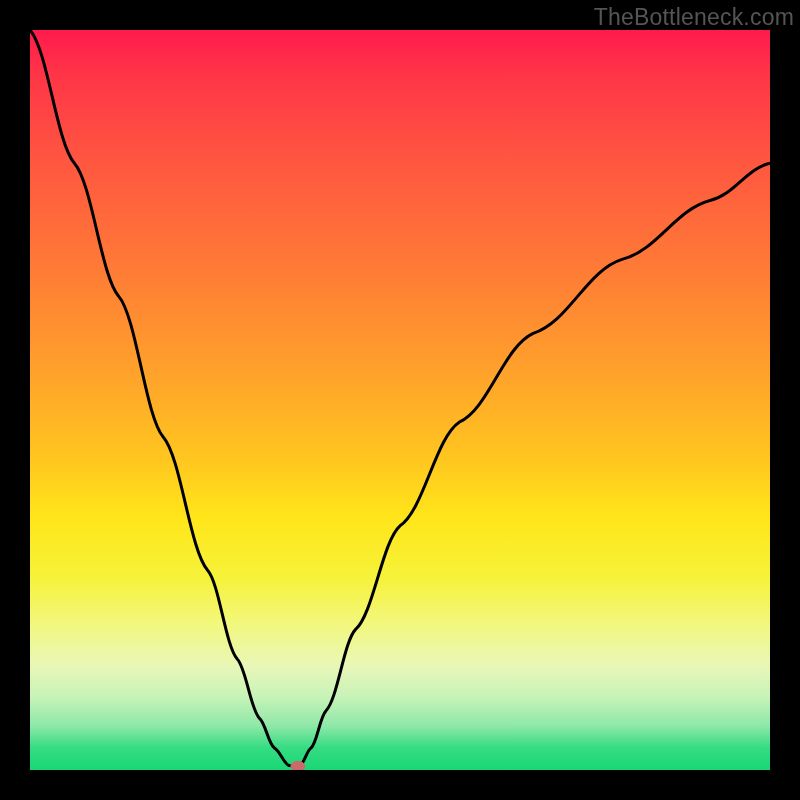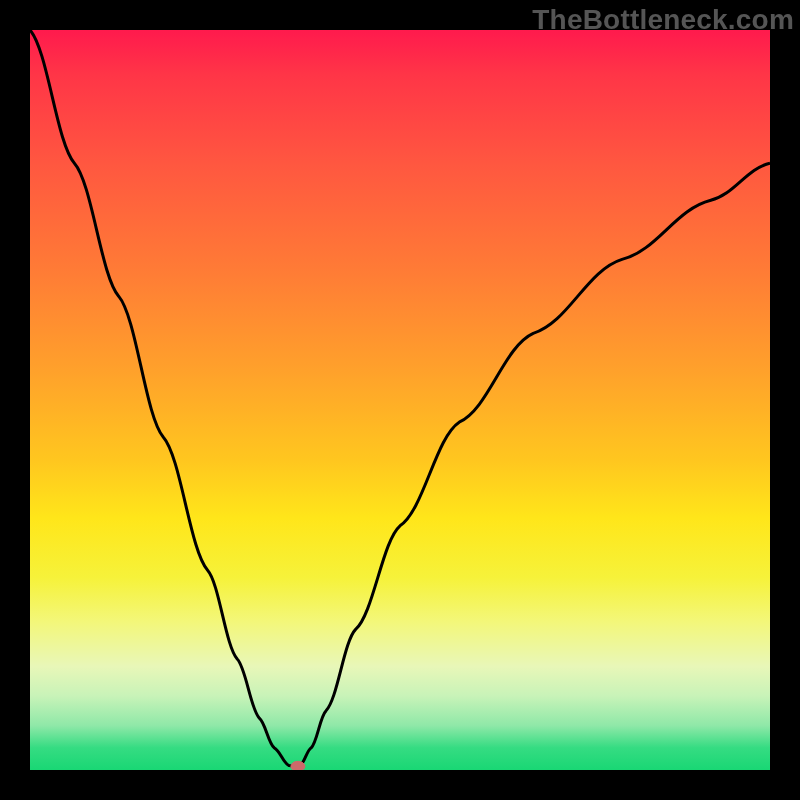--- a/index.html
+++ b/index.html
@@ -14,23 +14,23 @@
     position: relative;
     width: 800px;
     height: 800px;
     background: #000;
   }
   .watermark {
     position: absolute;
     top: 4px;
     right: 6px;
     color: #555;
-    font-size: 28px;
+    font-size: 23px;
     letter-spacing: 0.2px;
-    font-weight: 700;
+    font-weight: 400;
     z-index: 50;
     text-align: right;
   }
   .plot-area {
     position: absolute;
     left: 30px;
     top: 30px;
     width: 740px;
     height: 740px;
     overflow: hidden;

